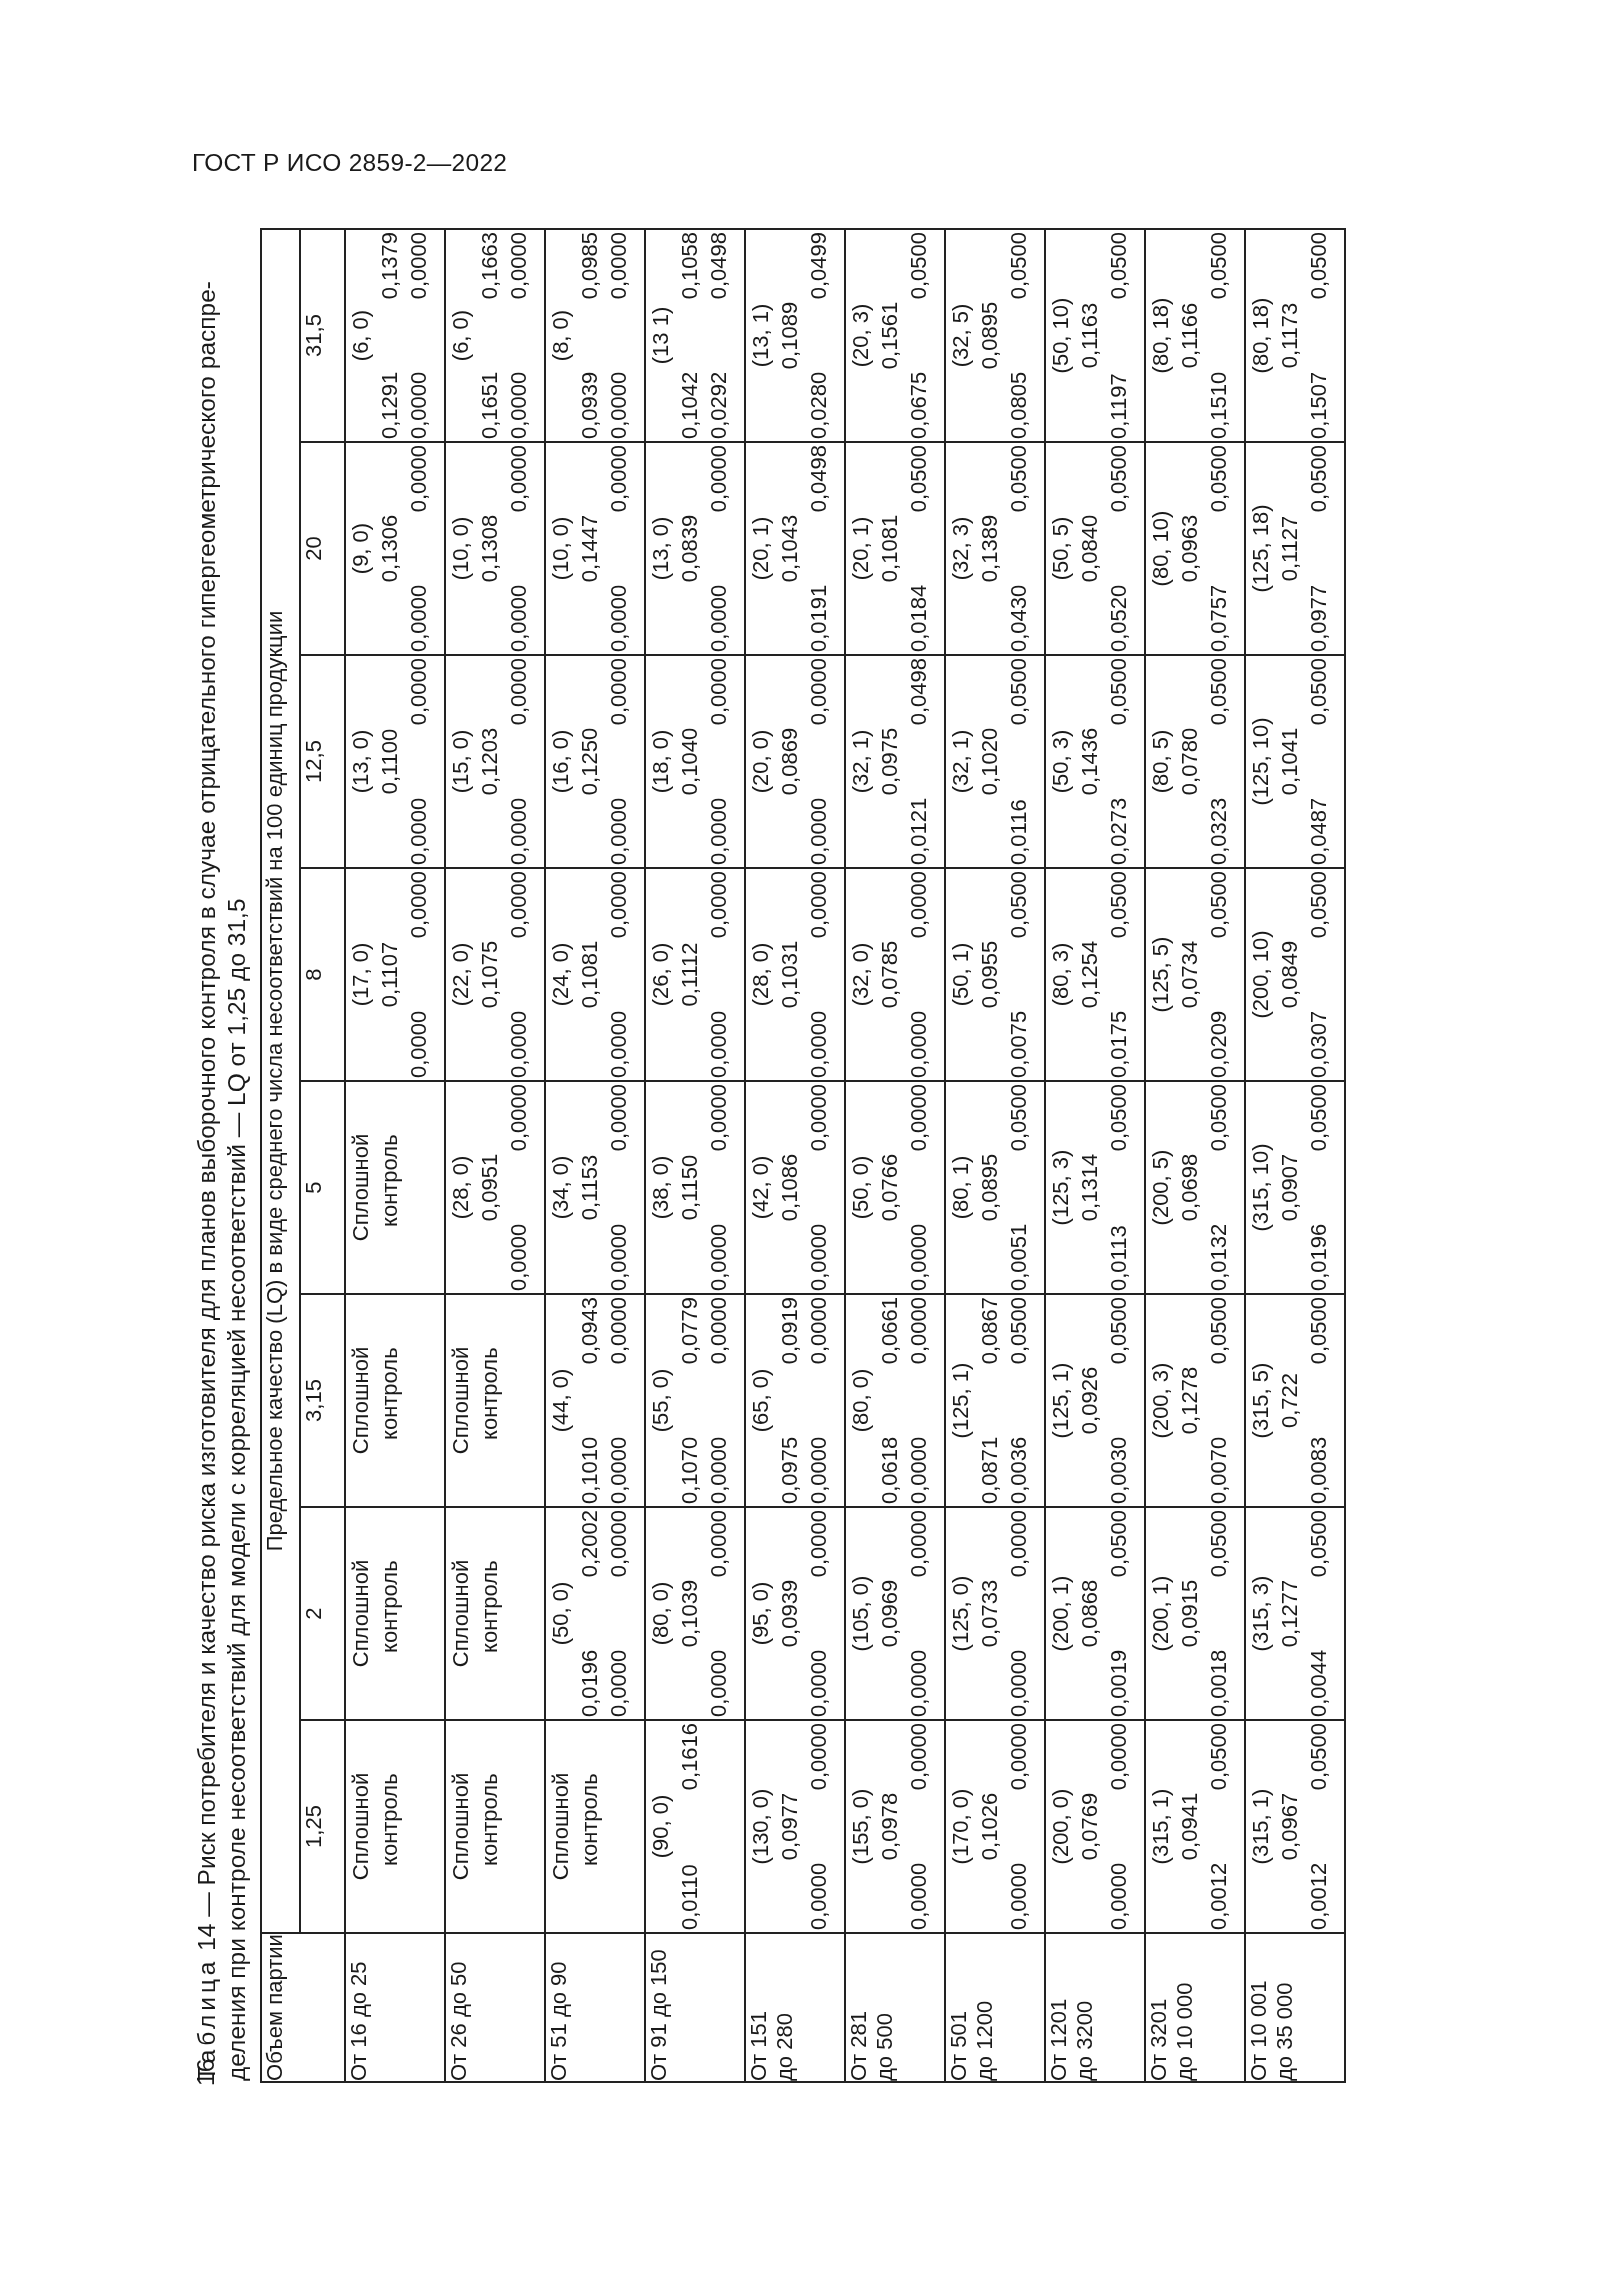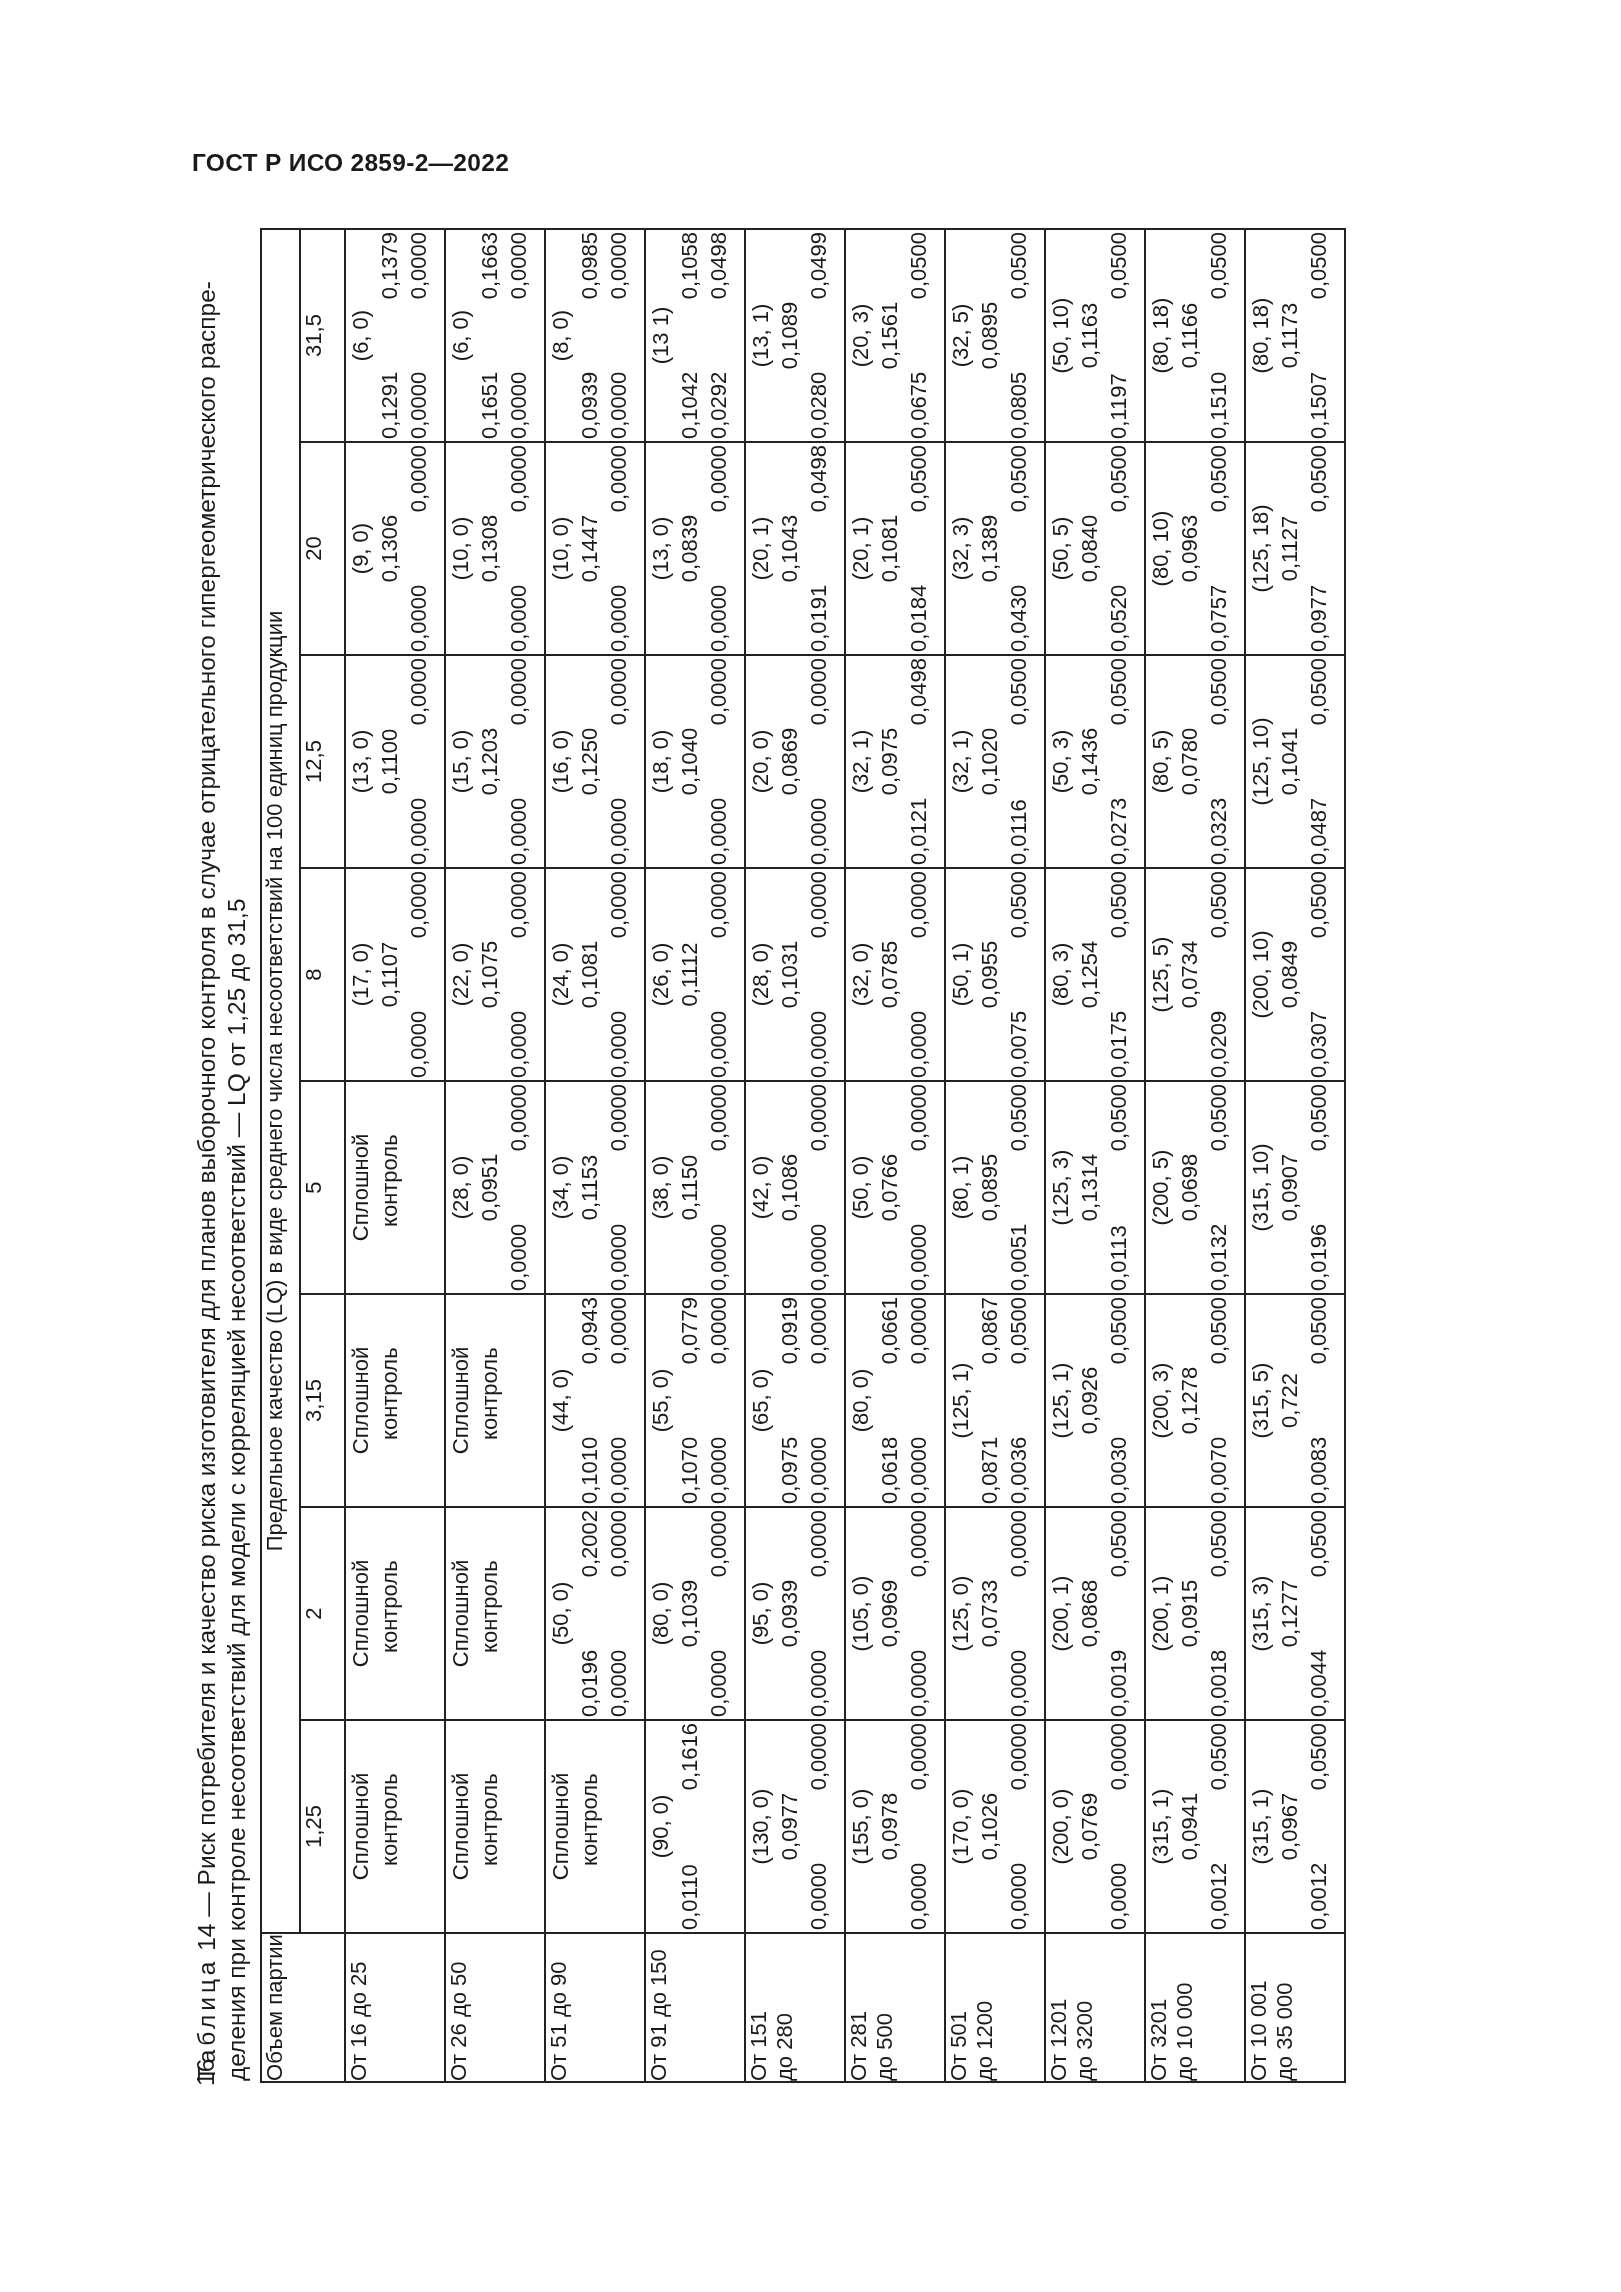--- a/index.html
+++ b/index.html
@@ -1,17 +1,17 @@
 <!DOCTYPE html>
 <html><head>
 <meta charset="utf-8">
 <style>
   html, body { margin:0; padding:0; background:#ffffff; }
   body { width:1621px; height:2293px; position:relative; overflow:hidden; font-family:"Liberation Sans", sans-serif; color:#1a1a1a; }
-  .doc-header { position:absolute; left:192px; top:149px; font-size:24.5px; font-weight:bold; letter-spacing:0.3px; }
+  .doc-header { position:absolute; left:192px; top:149px; font-size:24.5px; font-weight:normal; letter-spacing:0.3px; }
   .page-number { position:absolute; left:192px; top:2086px; font-size:24.5px; transform:rotate(-90deg); transform-origin:left top; }
   
   .rotated { position:absolute; left:192px; top:2083px; width:1862px; height:1304px; transform:rotate(-90deg); transform-origin:left top; }
   .caption { font-size:24.5px; line-height:30px; margin:0 0 7.8px 0; padding-left:2px; }
   .caption .spaced { letter-spacing:3.9px; }
   table.main { border-collapse:collapse; width:1855px; table-layout:fixed; font-size:22px; }
   table.main td, table.main th { border:2.9px solid #222; padding:0; vertical-align:top; font-weight:normal; }
   th.lot-head { width:147px; text-align:center; vertical-align:bottom; padding-bottom:13.7px; }
   th.super-head { text-align:center; height:37px; vertical-align:middle; }
   th.col-head { text-align:center; height:43px; vertical-align:middle; border-bottom-width:7.8px; border-bottom-style:double; }

